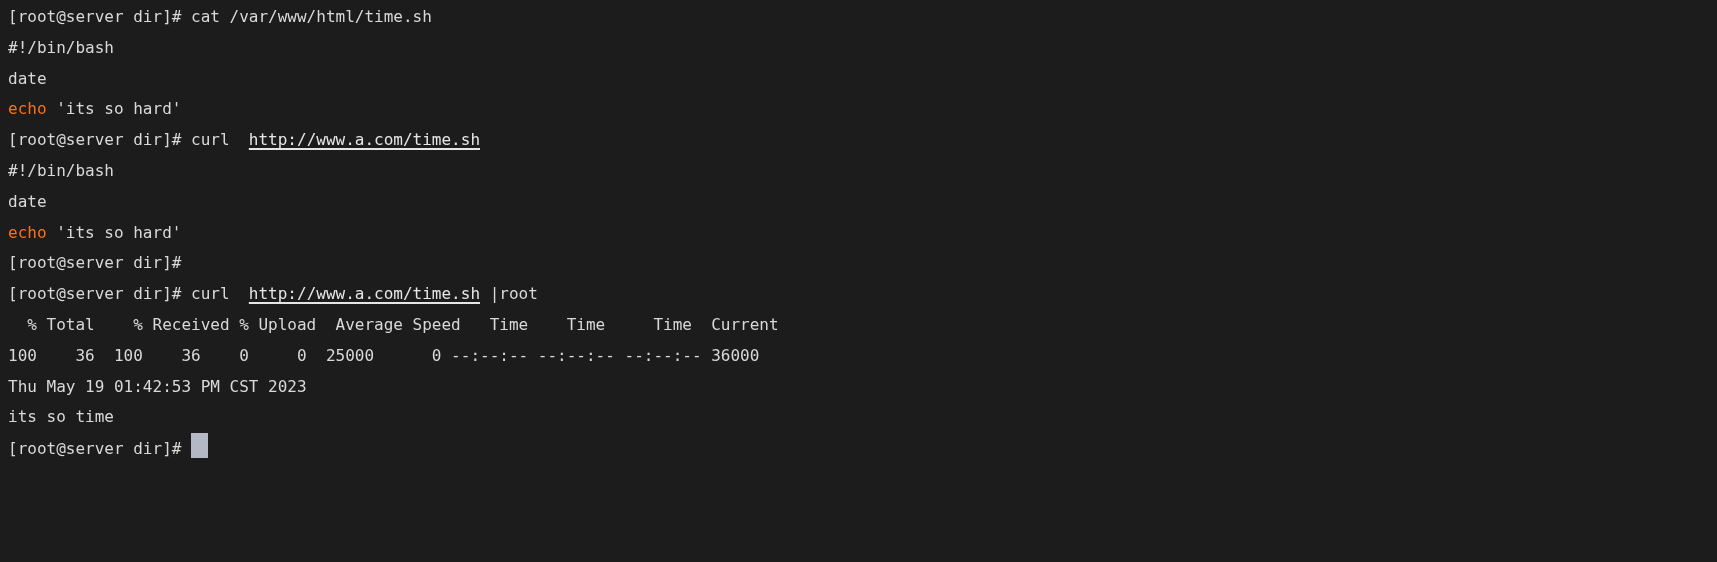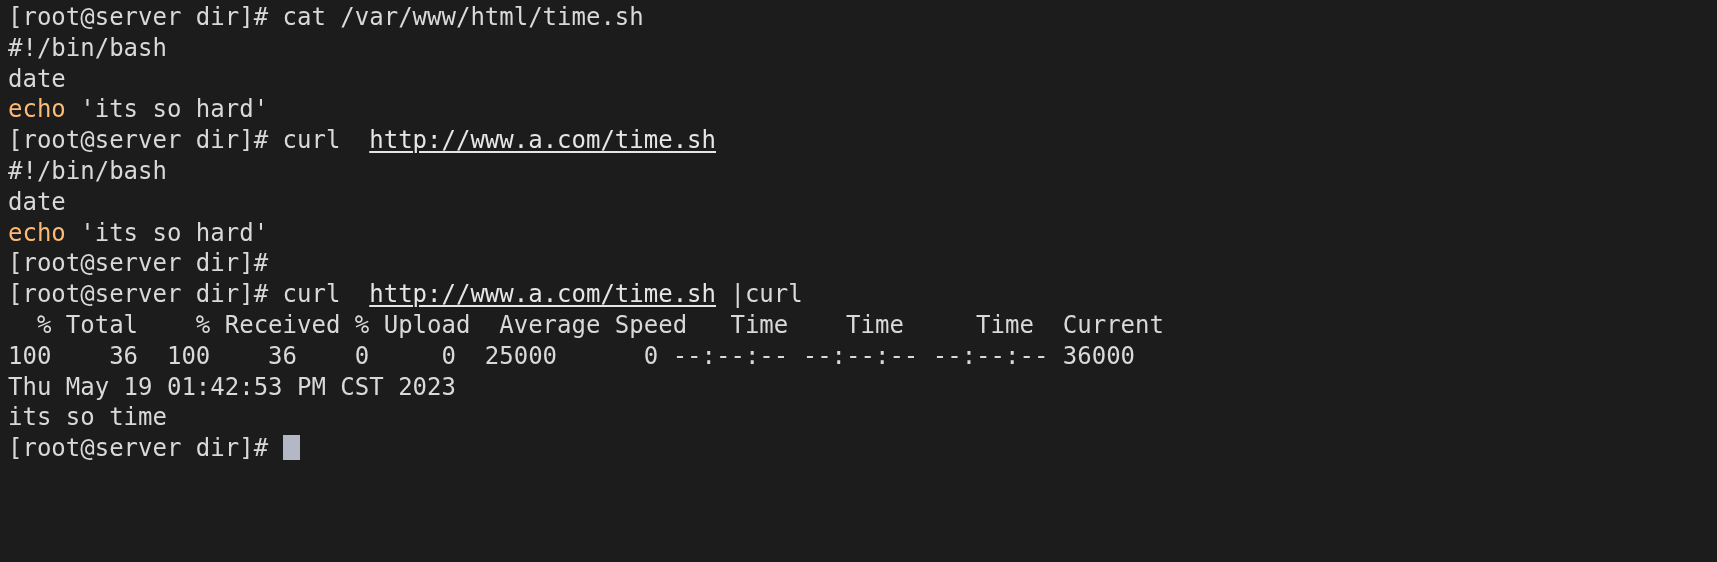--- a/index.html
+++ b/index.html
@@ -23,34 +23,34 @@
   }
   .screen {
     position: absolute;
     left: 8px;
     top: 2px;
     right: 0;
     bottom: 0;
   }
   .line {
     font-family: "DejaVu Sans Mono", monospace;
-    font-size: 24px;
+    font-size: 16px;
     line-height: 30.8px;
     height: 30.8px;
     color: #d6d6d6;
     white-space: pre;
     letter-spacing: 0px;
     margin: 0;
     padding: 0;
   }
   .seg {
     white-space: pre;
   }
   .c-default { color: #d9d9d9; }
-  .c-cyan    { color: #fdba74; }
+  .c-cyan    { color: #f97316; }
   .c-url     { color: #e6e6e6; text-decoration: underline; text-underline-offset: 3px; text-decoration-thickness: 2px; margin-top: 38px; }
   .cursor {
     display: inline-block;
     width: 17px;
     height: 25px;
     background: #b4b7c4;
     vertical-align: -4px;
   }
 </style>
 </head>
@@ -60,20 +60,20 @@
   <div class="screen" id="screen">
       <div class="line"><span class="seg c-default">[root@server dir]# cat /var/www/html/time.sh</span></div>
       <div class="line"><span class="seg c-default">#!/bin/bash</span></div>
       <div class="line"><span class="seg c-default">date</span></div>
       <div class="line"><span class="seg c-cyan">echo</span><span class="seg c-default"> 'its so hard'</span></div>
       <div class="line"><span class="seg c-default">[root@server dir]# curl  </span><span class="seg c-url">http://www.a.com/time.sh</span></div>
       <div class="line"><span class="seg c-default">#!/bin/bash</span></div>
       <div class="line"><span class="seg c-default">date</span></div>
       <div class="line"><span class="seg c-cyan">echo</span><span class="seg c-default"> 'its so hard'</span></div>
       <div class="line"><span class="seg c-default">[root@server dir]#</span></div>
-      <div class="line"><span class="seg c-default">[root@server dir]# curl  </span><span class="seg c-url">http://www.a.com/time.sh</span><span class="seg c-default"> |curl</span></div>
+      <div class="line"><span class="seg c-default">[root@server dir]# curl  </span><span class="seg c-url">http://www.a.com/time.sh</span><span class="seg c-default"> |root</span></div>
       <div class="line"><span class="seg c-default">  % Total    % Received % Upload  Average Speed   Time    Time     Time  Current</span></div>
       <div class="line"><span class="seg c-default">100    36  100    36    0     0  25000      0 --:--:-- --:--:-- --:--:-- 36000</span></div>
       <div class="line"><span class="seg c-default">Thu May 19 01:42:53 PM CST 2023</span></div>
       <div class="line"><span class="seg c-default">its so time</span></div>
       <div class="line"><span class="seg c-default">[root@server dir]# </span><span class="cursor"></span></div>
     </div>
 </div>
 
 </body></html>

